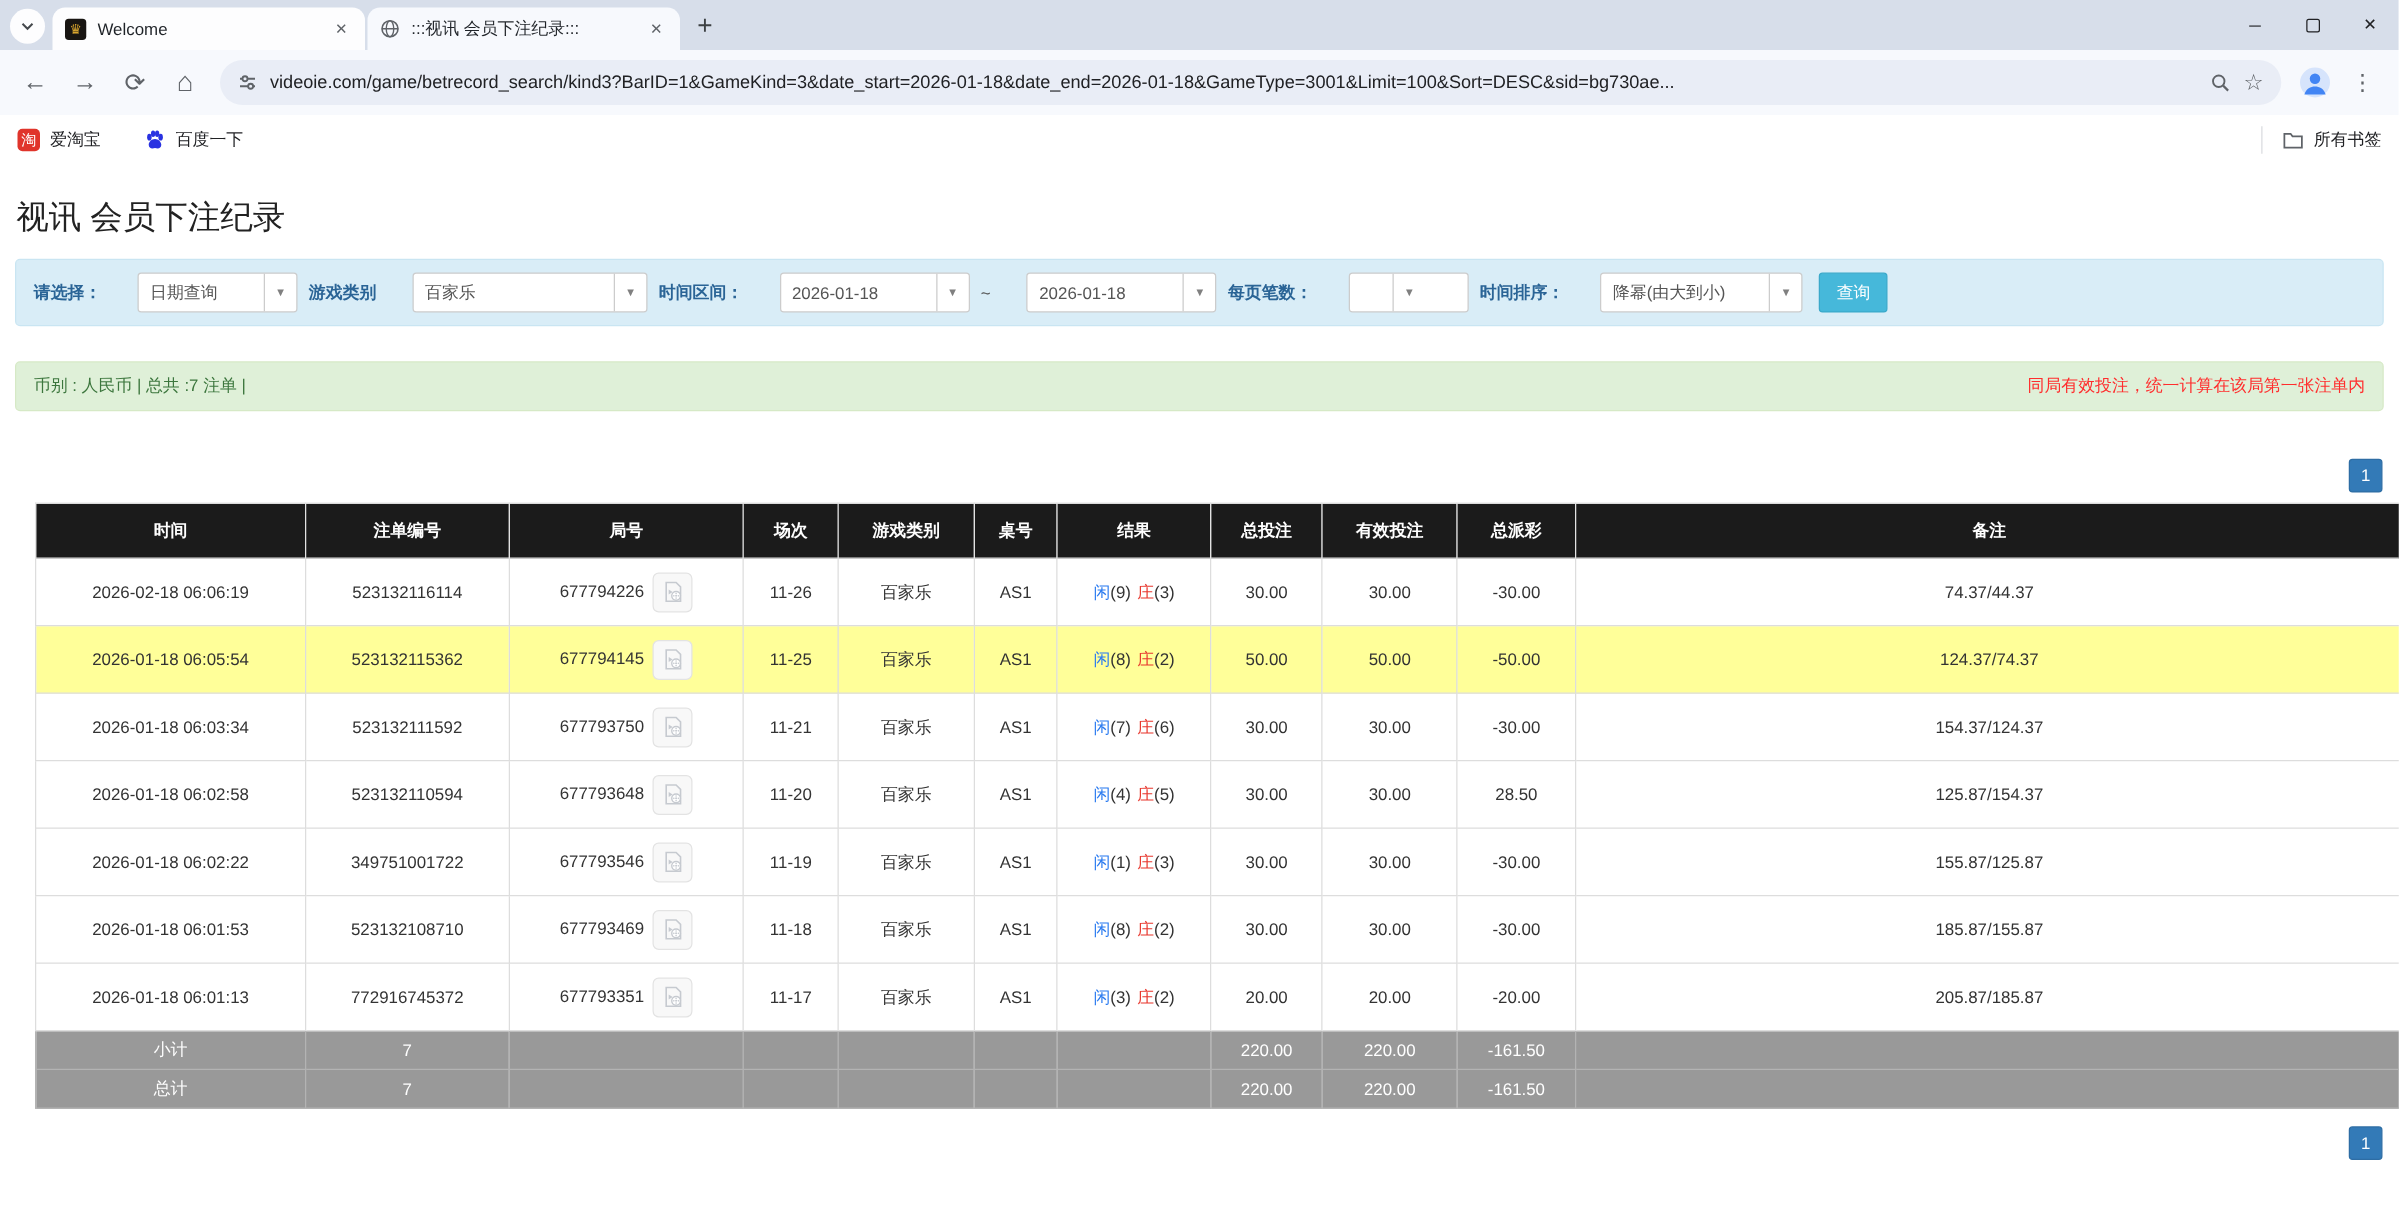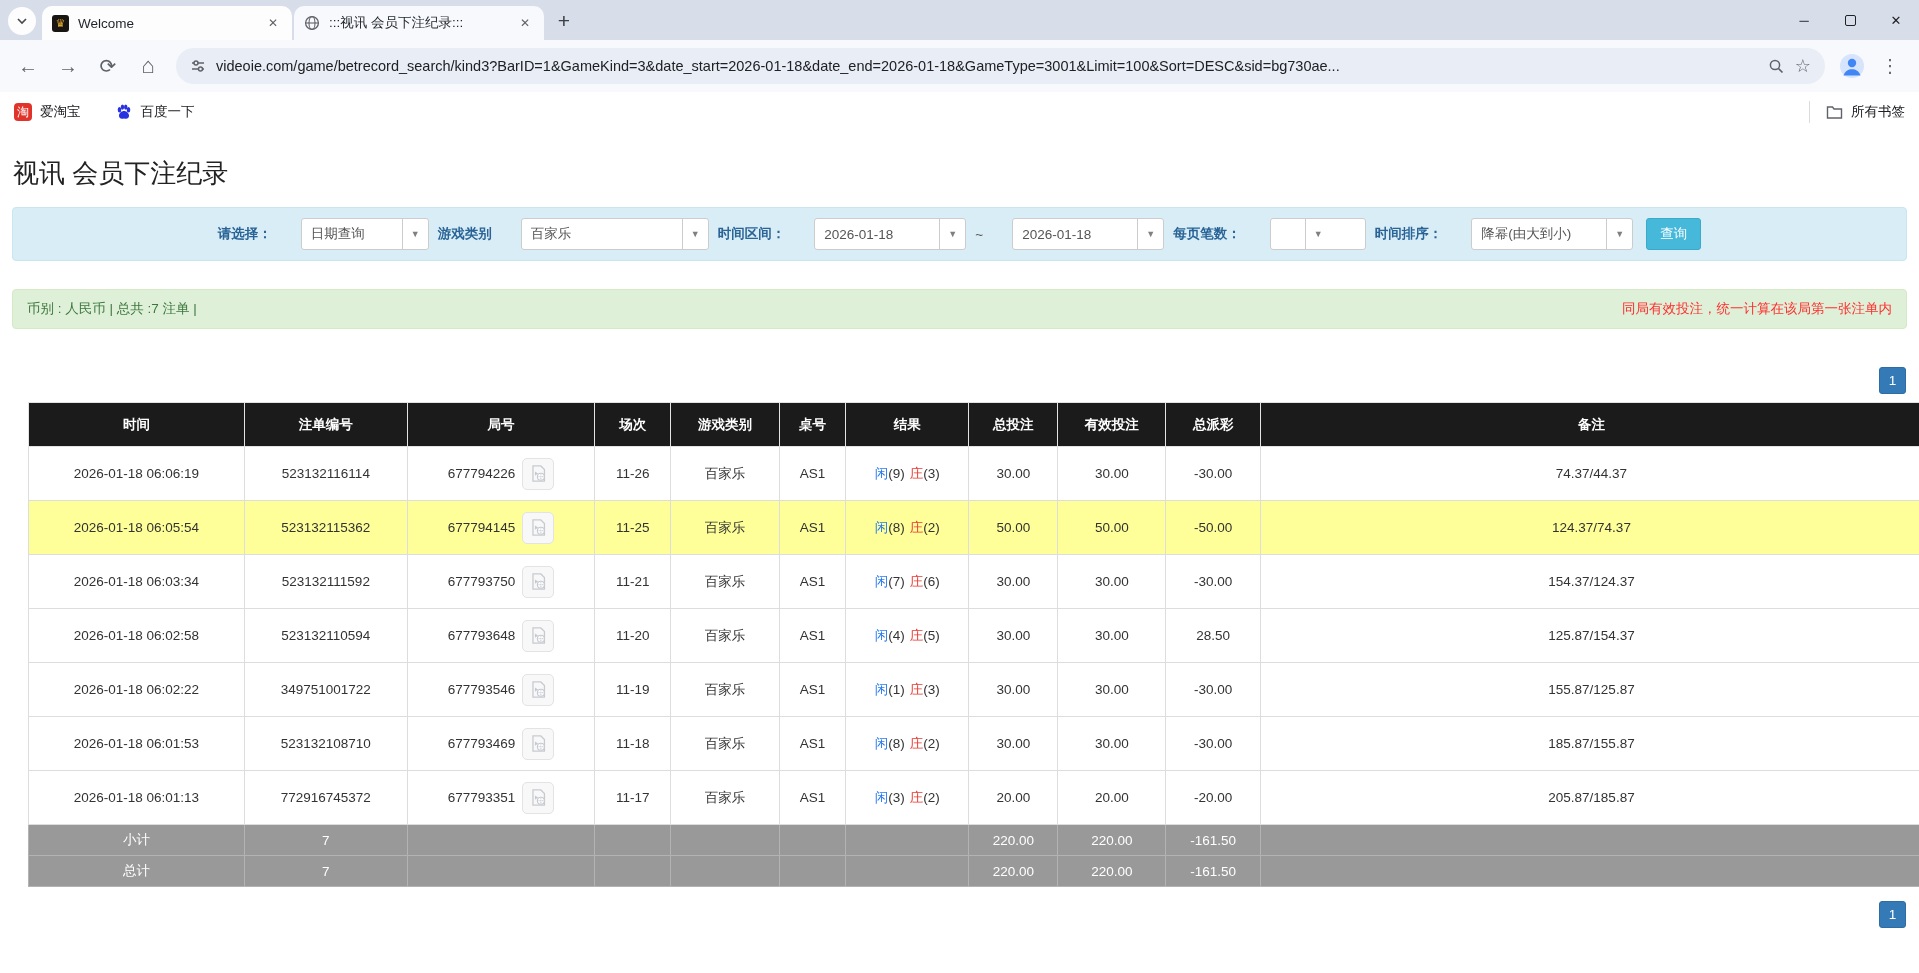--- a/index.html
+++ b/index.html
@@ -30,21 +30,21 @@
   .menu-dots { font-size:18px; color:#5f6368; padding:0 6px; }
 
   .bookmarks-bar { height:40px; background:#fff; display:flex; align-items:center; padding:0 14px; font-size:13.5px; color:#202124; }
   .bm-item { display:flex; align-items:center; gap:8px; margin-right:34px; }
   .bm-taobao-icon { width:18px; height:18px; background:#e0342b; border-radius:4px; color:#fff; font-size:12px; display:flex; align-items:center; justify-content:center; }
   .bm-right { margin-left:auto; display:flex; align-items:center; gap:8px; border-left:1px solid #dadce0; padding-left:16px; height:22px; }
 
   
   .page-title { font-size:26px; font-weight:400; color:#222; margin:24px 0 16px 13px; }
 
-  .filter-panel { margin:0 12px; height:54px; background:#d9edf7; border:1px solid #c9e5f2; border-radius:4px; display:flex; align-items:center; padding:0 14px; gap:9px; font-size:13.5px; white-space:nowrap;justify-content:center; }
+  .filter-panel { margin:0 12px; height:54px; background:#d9edf7; border:1px solid #c9e5f2; border-radius:4px; display:flex; align-items:center; padding:0 14px; gap:9px; font-size:13.5px; white-space:nowrap; }
   .flabel { color:#2a6496; font-weight:bold; }
   .sel { height:32px; background:#fff; border:1px solid #ccc; border-radius:3px; display:flex; align-items:center; color:#555;margin-left:20px; }
   .sel .txt { padding:0 9px; flex:1; overflow:hidden; }
   .sel .arrow { width:26px; height:100%; border-left:1px solid #ccc; display:flex; align-items:center; justify-content:center; color:#808080; font-size:9px; flex:none; }
   .w-sel1 { width:128px; } .w-sel2 { width:188px; } .w-date { width:152px; } .w-per { width:96px;flex-direction:column; } .w-sort { width:162px; }
   .tilde { color:#555; }
   .btn-query { height:32px; background:#46b8da; color:#fff; border:1px solid #3ba9ca; border-radius:3px; padding:0 13px; font-size:13.5px; display:flex; align-items:center; margin-left:4px; }
 
   .summary-bar { margin:28px 12px 0; height:40px; background:#dff0d8; border:1px solid #d6e9c6; border-radius:4px; display:flex; align-items:center; justify-content:space-between; padding:0 14px; font-size:13.5px; }
   .summary-left { color:#3c763d; }
@@ -223,21 +223,21 @@
       <th>桌号</th>
       <th>结果</th>
       <th>总投注</th>
       <th>有效投注</th>
       <th>总派彩</th>
       <th>备注</th>
     </tr>
   </thead>
   <tbody id="data-rows">
       <tr class="data-row">
-    <td>2026-01-18 06:06:19</td>
+    <td>2026-02-18 06:06:19</td>
     <td>523132116114</td>
     <td>
       <span>677794226</span><span class="video-btn">
             <svg width="19" height="19" viewBox="0 0 24 24">
               <path d="M5 2.5h10l4.5 4.5v14.5H5z" fill="none" stroke="#c6cad0" stroke-width="1.6"></path>
               <path d="M7.5 9.5l4 2.6-4 2.6z" fill="#c6cad0"></path>
               <circle cx="15" cy="16" r="4.4" fill="#fff" stroke="#c6cad0" stroke-width="1.4"></circle>
               <circle cx="15" cy="16" r="1" fill="#c6cad0"></circle>
               <circle cx="15" cy="13.7" r=".8" fill="#c6cad0"></circle>
               <circle cx="15" cy="18.3" r=".8" fill="#c6cad0"></circle>

